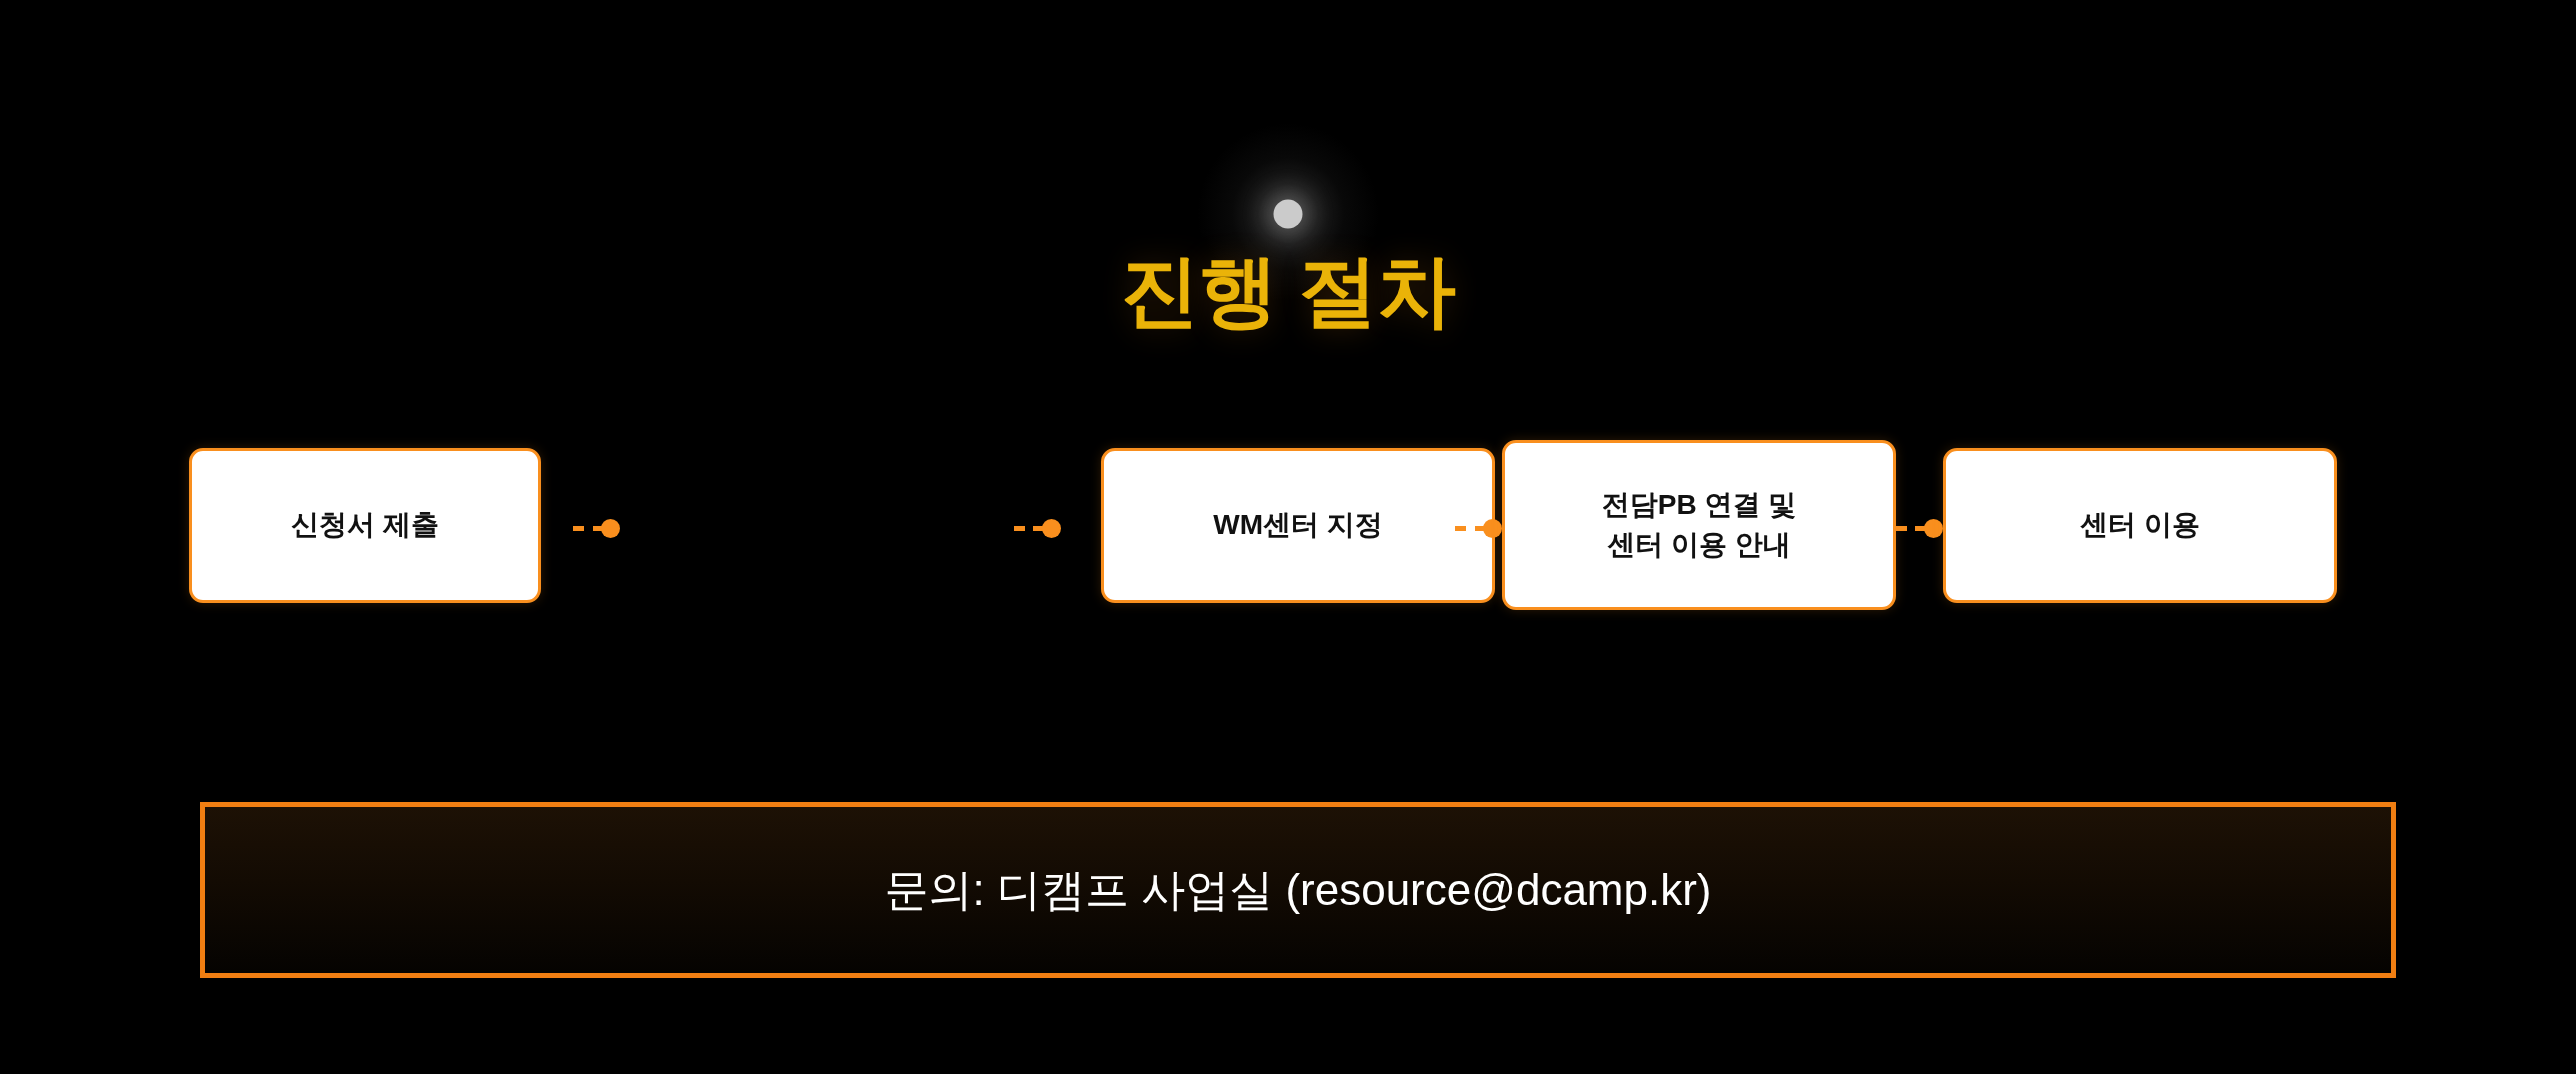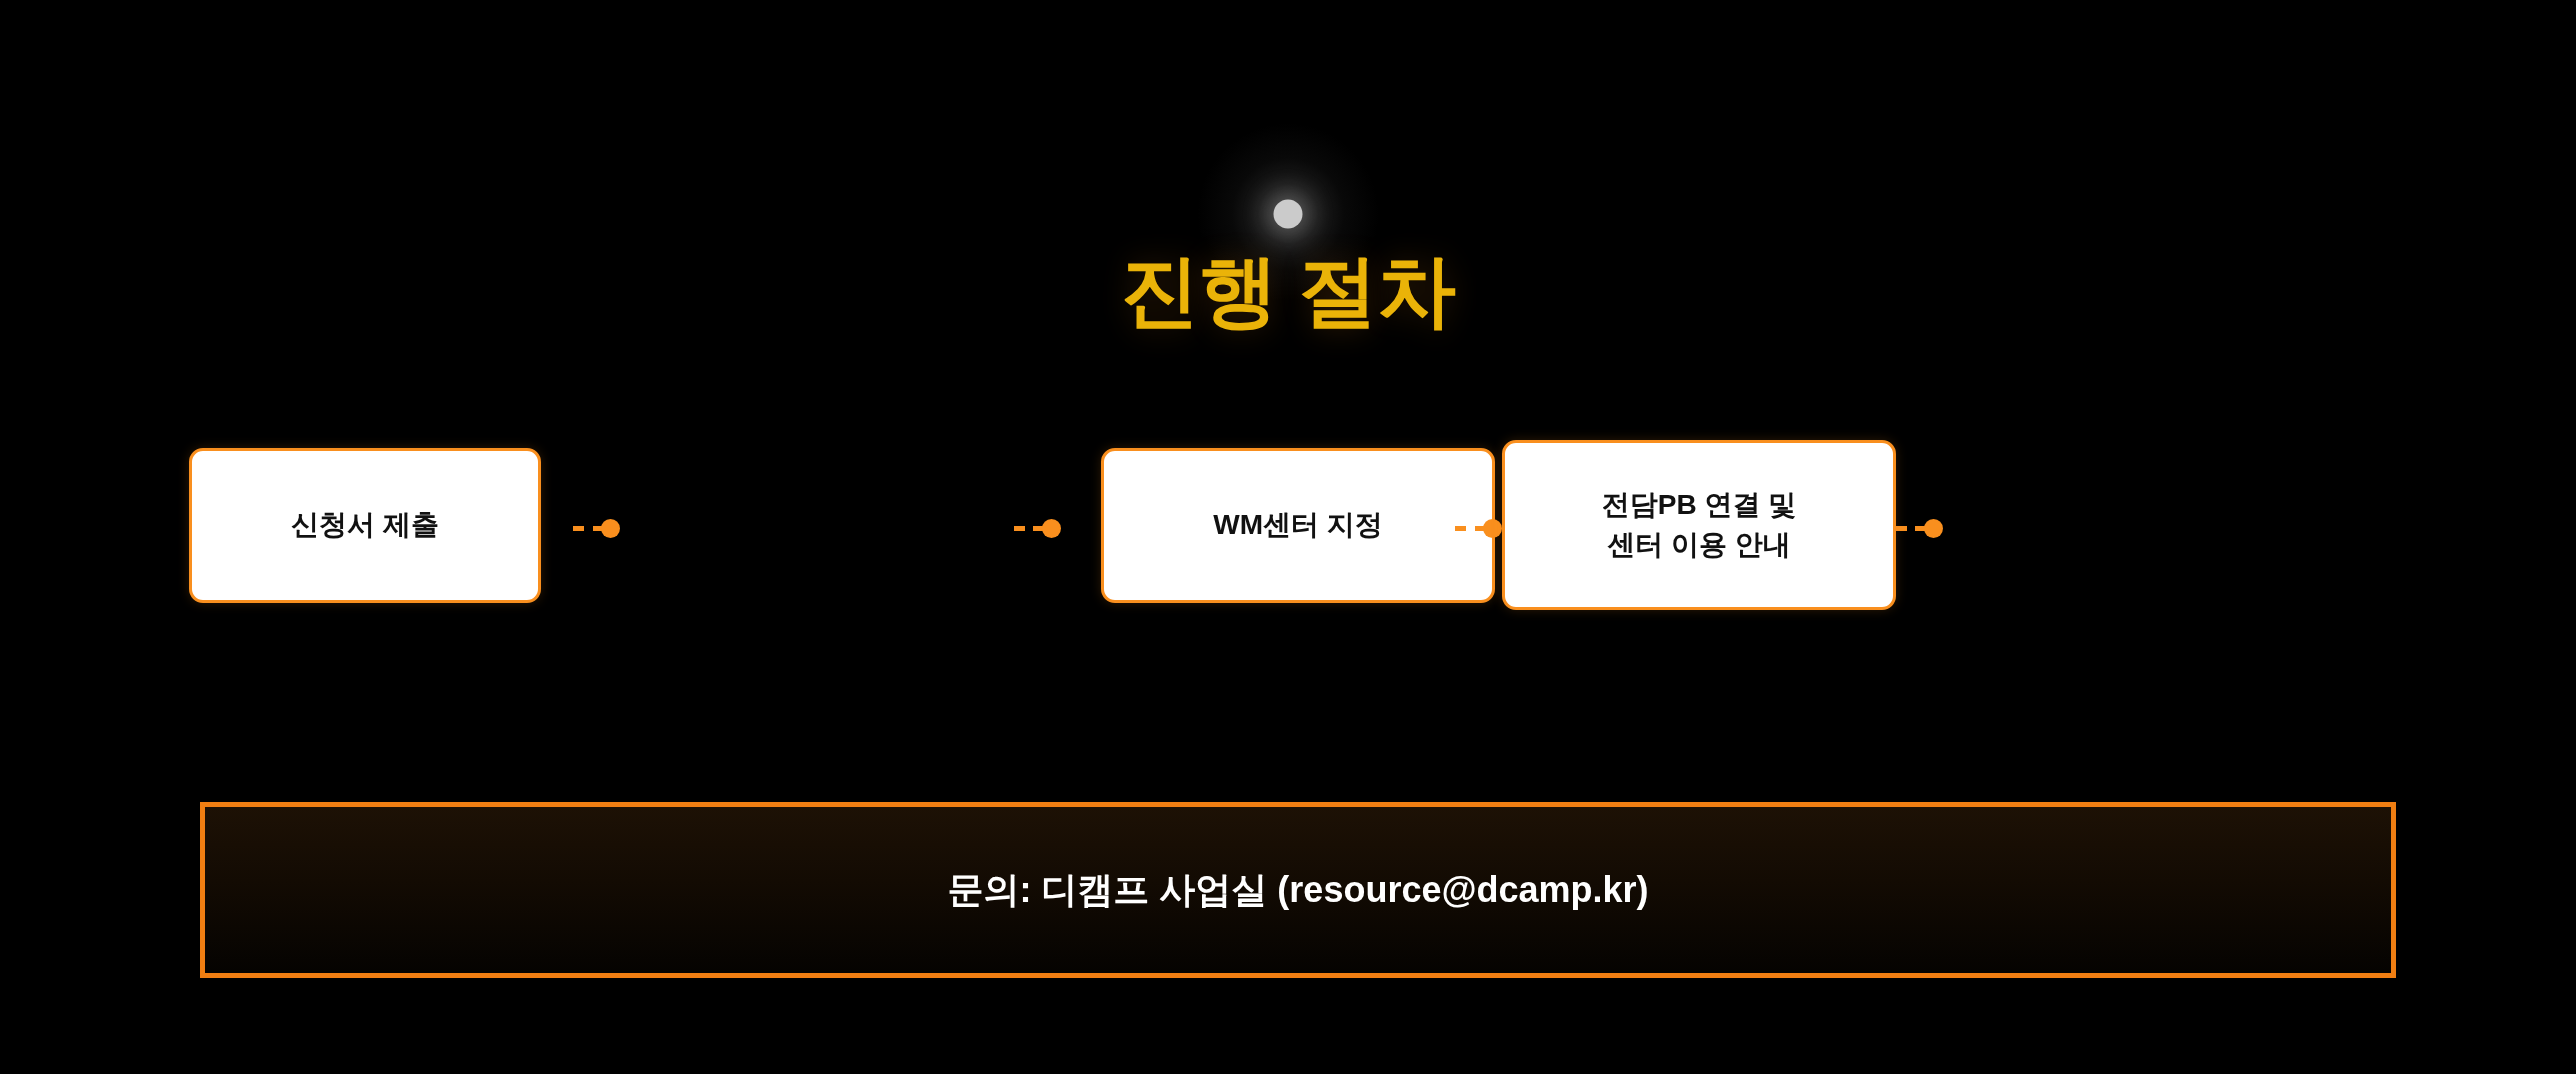--- a/index.html
+++ b/index.html
@@ -144,22 +144,22 @@
     height: 176px;
     border: 5px solid #f07e12;
     background: linear-gradient(to bottom, #1d1105 0%, #130b03 45%, #050301 100%);
     display: flex;
     align-items: center;
     justify-content: center;
   }
 
   .contact-text {
     color: #ffffff;
-    font-size: 36px;
-    font-weight: bold;
+    font-size: 44px;
+    font-weight: normal;
     letter-spacing: 0px;
   }
 </style>
 </head>
 <body>
 
 <div class="header">
 
   <div class="glow-dot-wrap">
     <div class="glow-halo"></div>
@@ -198,19 +198,22 @@
   <div class="step-box tall" style="left:1313px; width:394px;">
     <span class="step-label">전담PB 연결 및
 센터 이용 안내</span>
   </div>
 
   <div class="connector" style="left:1707px; width:47px;">
     <div class="dashes"></div>
     <div class="node-dot"></div>
   </div>
 
+  <div class="step-box" style="left:1754px; width:394px;">
+    <span class="step-label">센터 이용</span>
+  </div>
 
 </div>
 
 <div class="contact-banner">
   <span class="contact-text">문의: 디캠프 사업실 (resource@dcamp.kr)</span>
 </div>
 
 
 </body></html>

